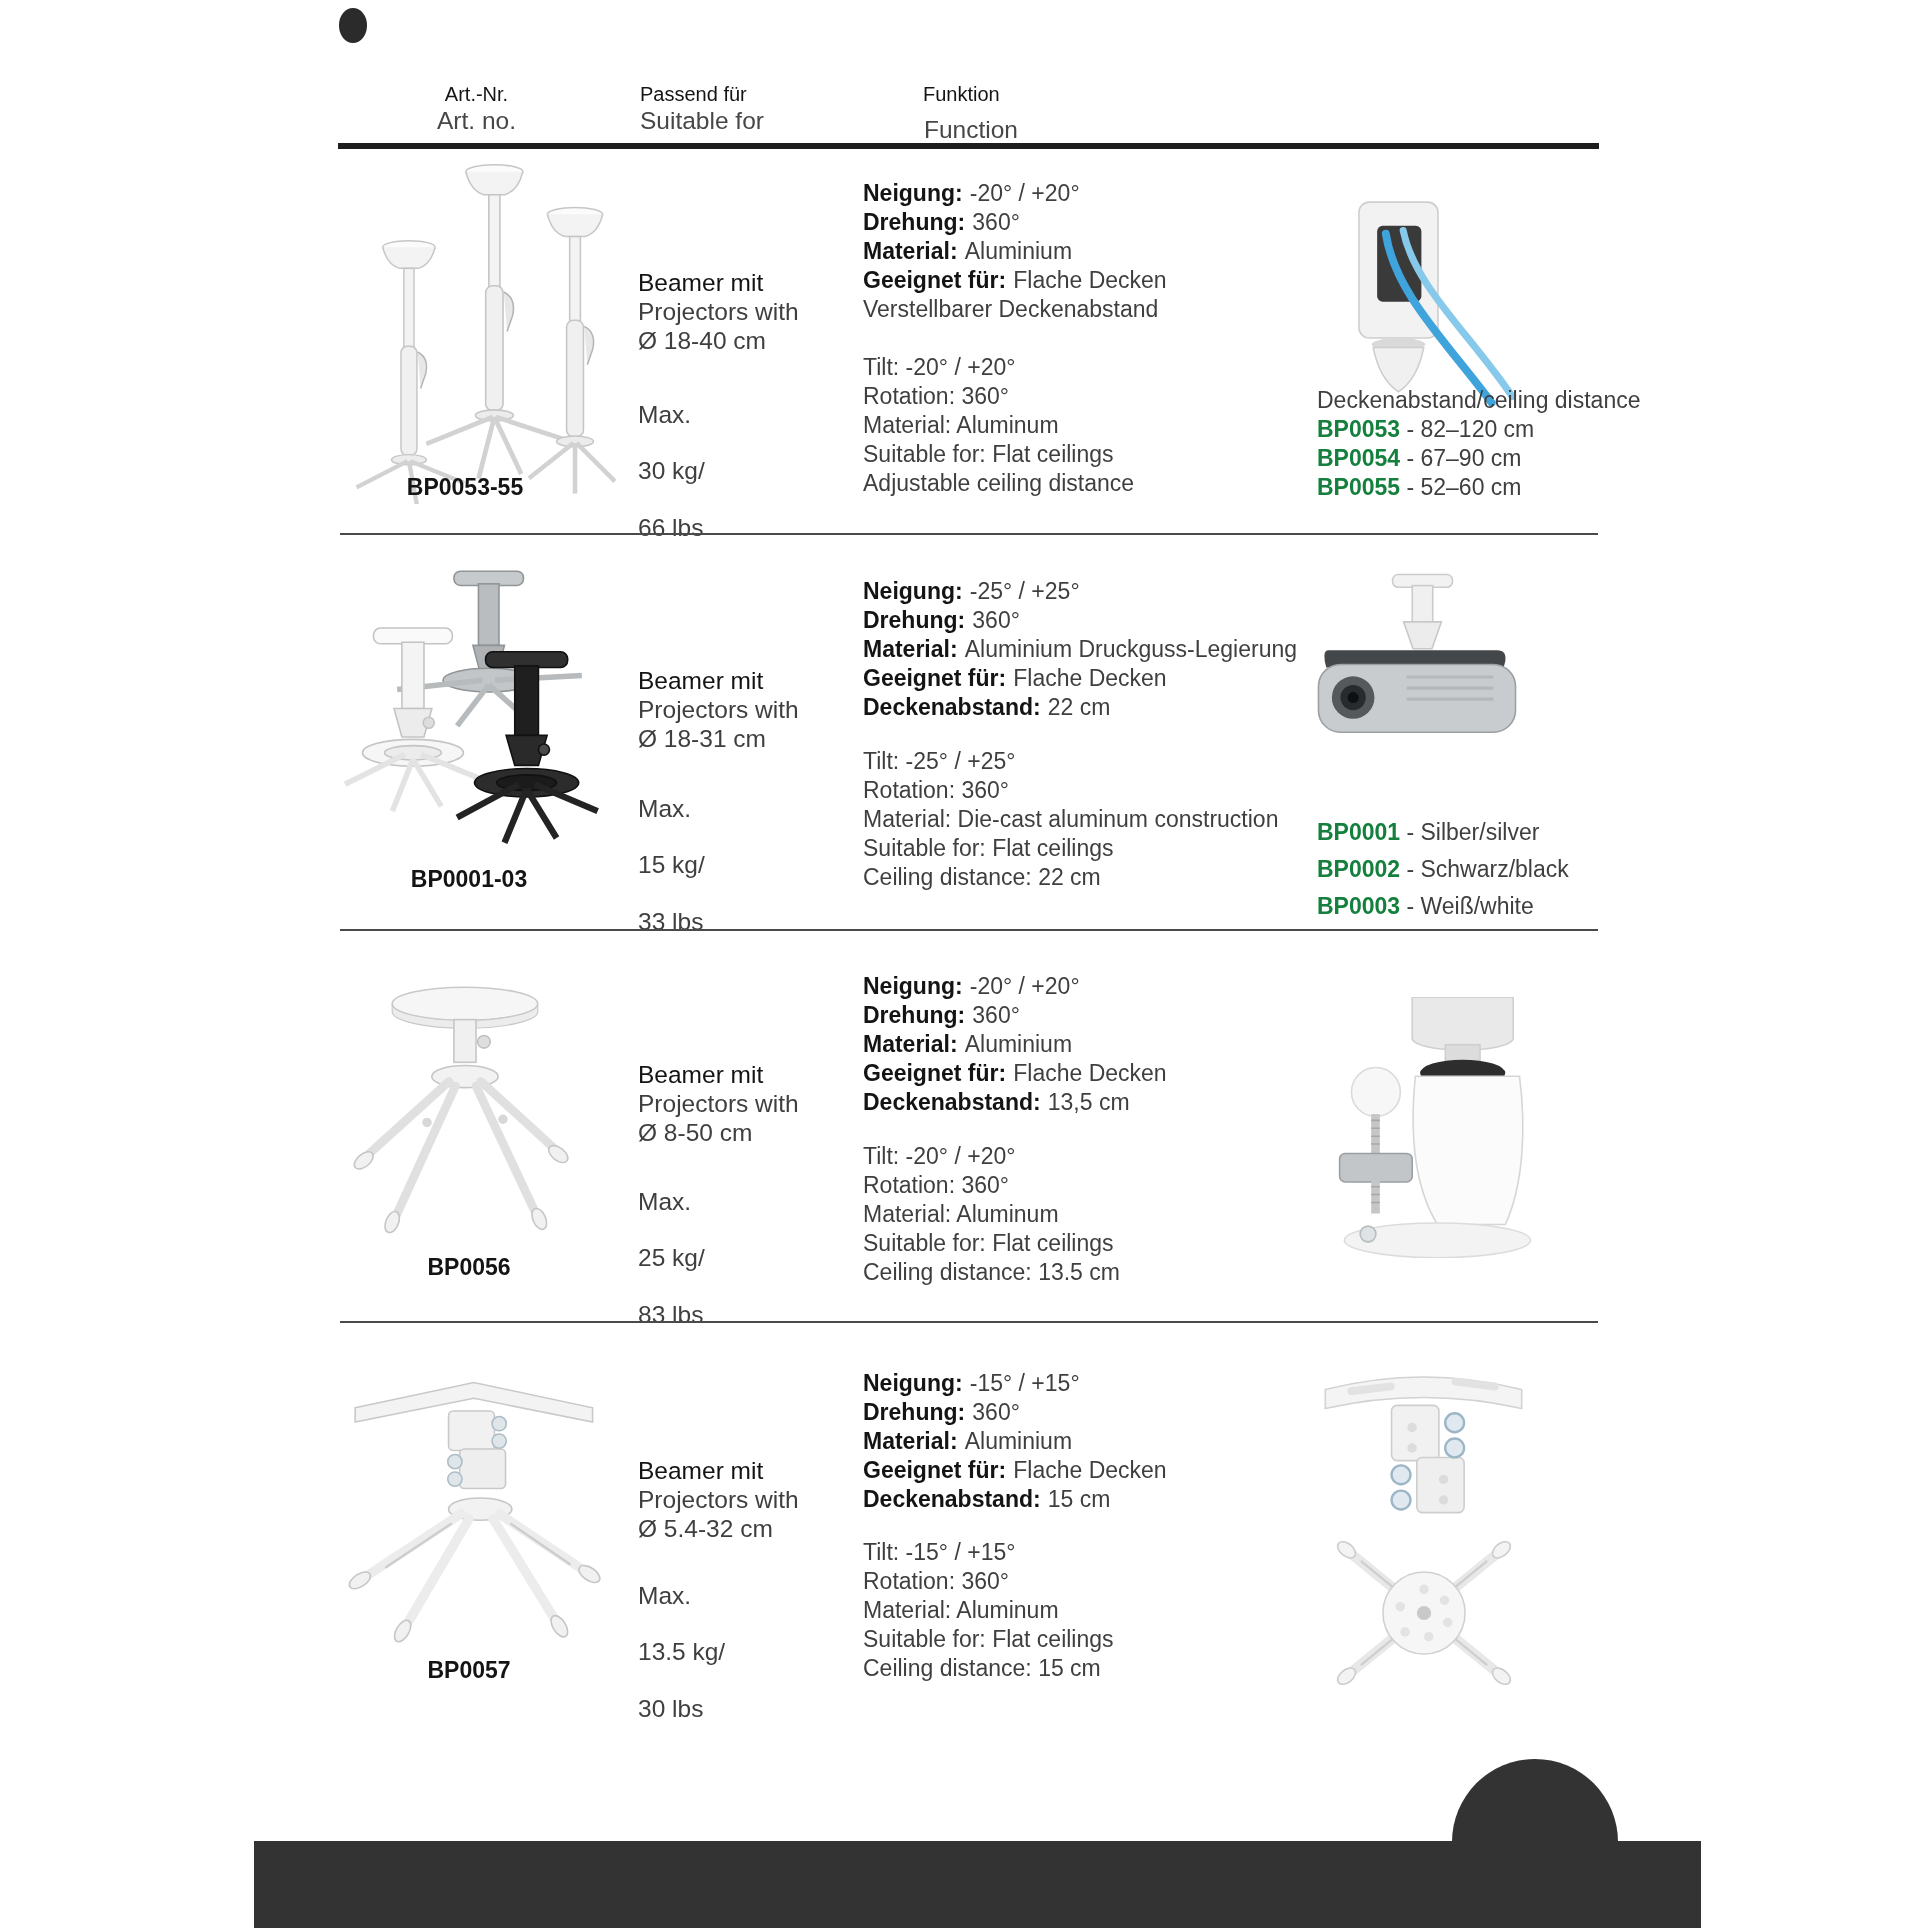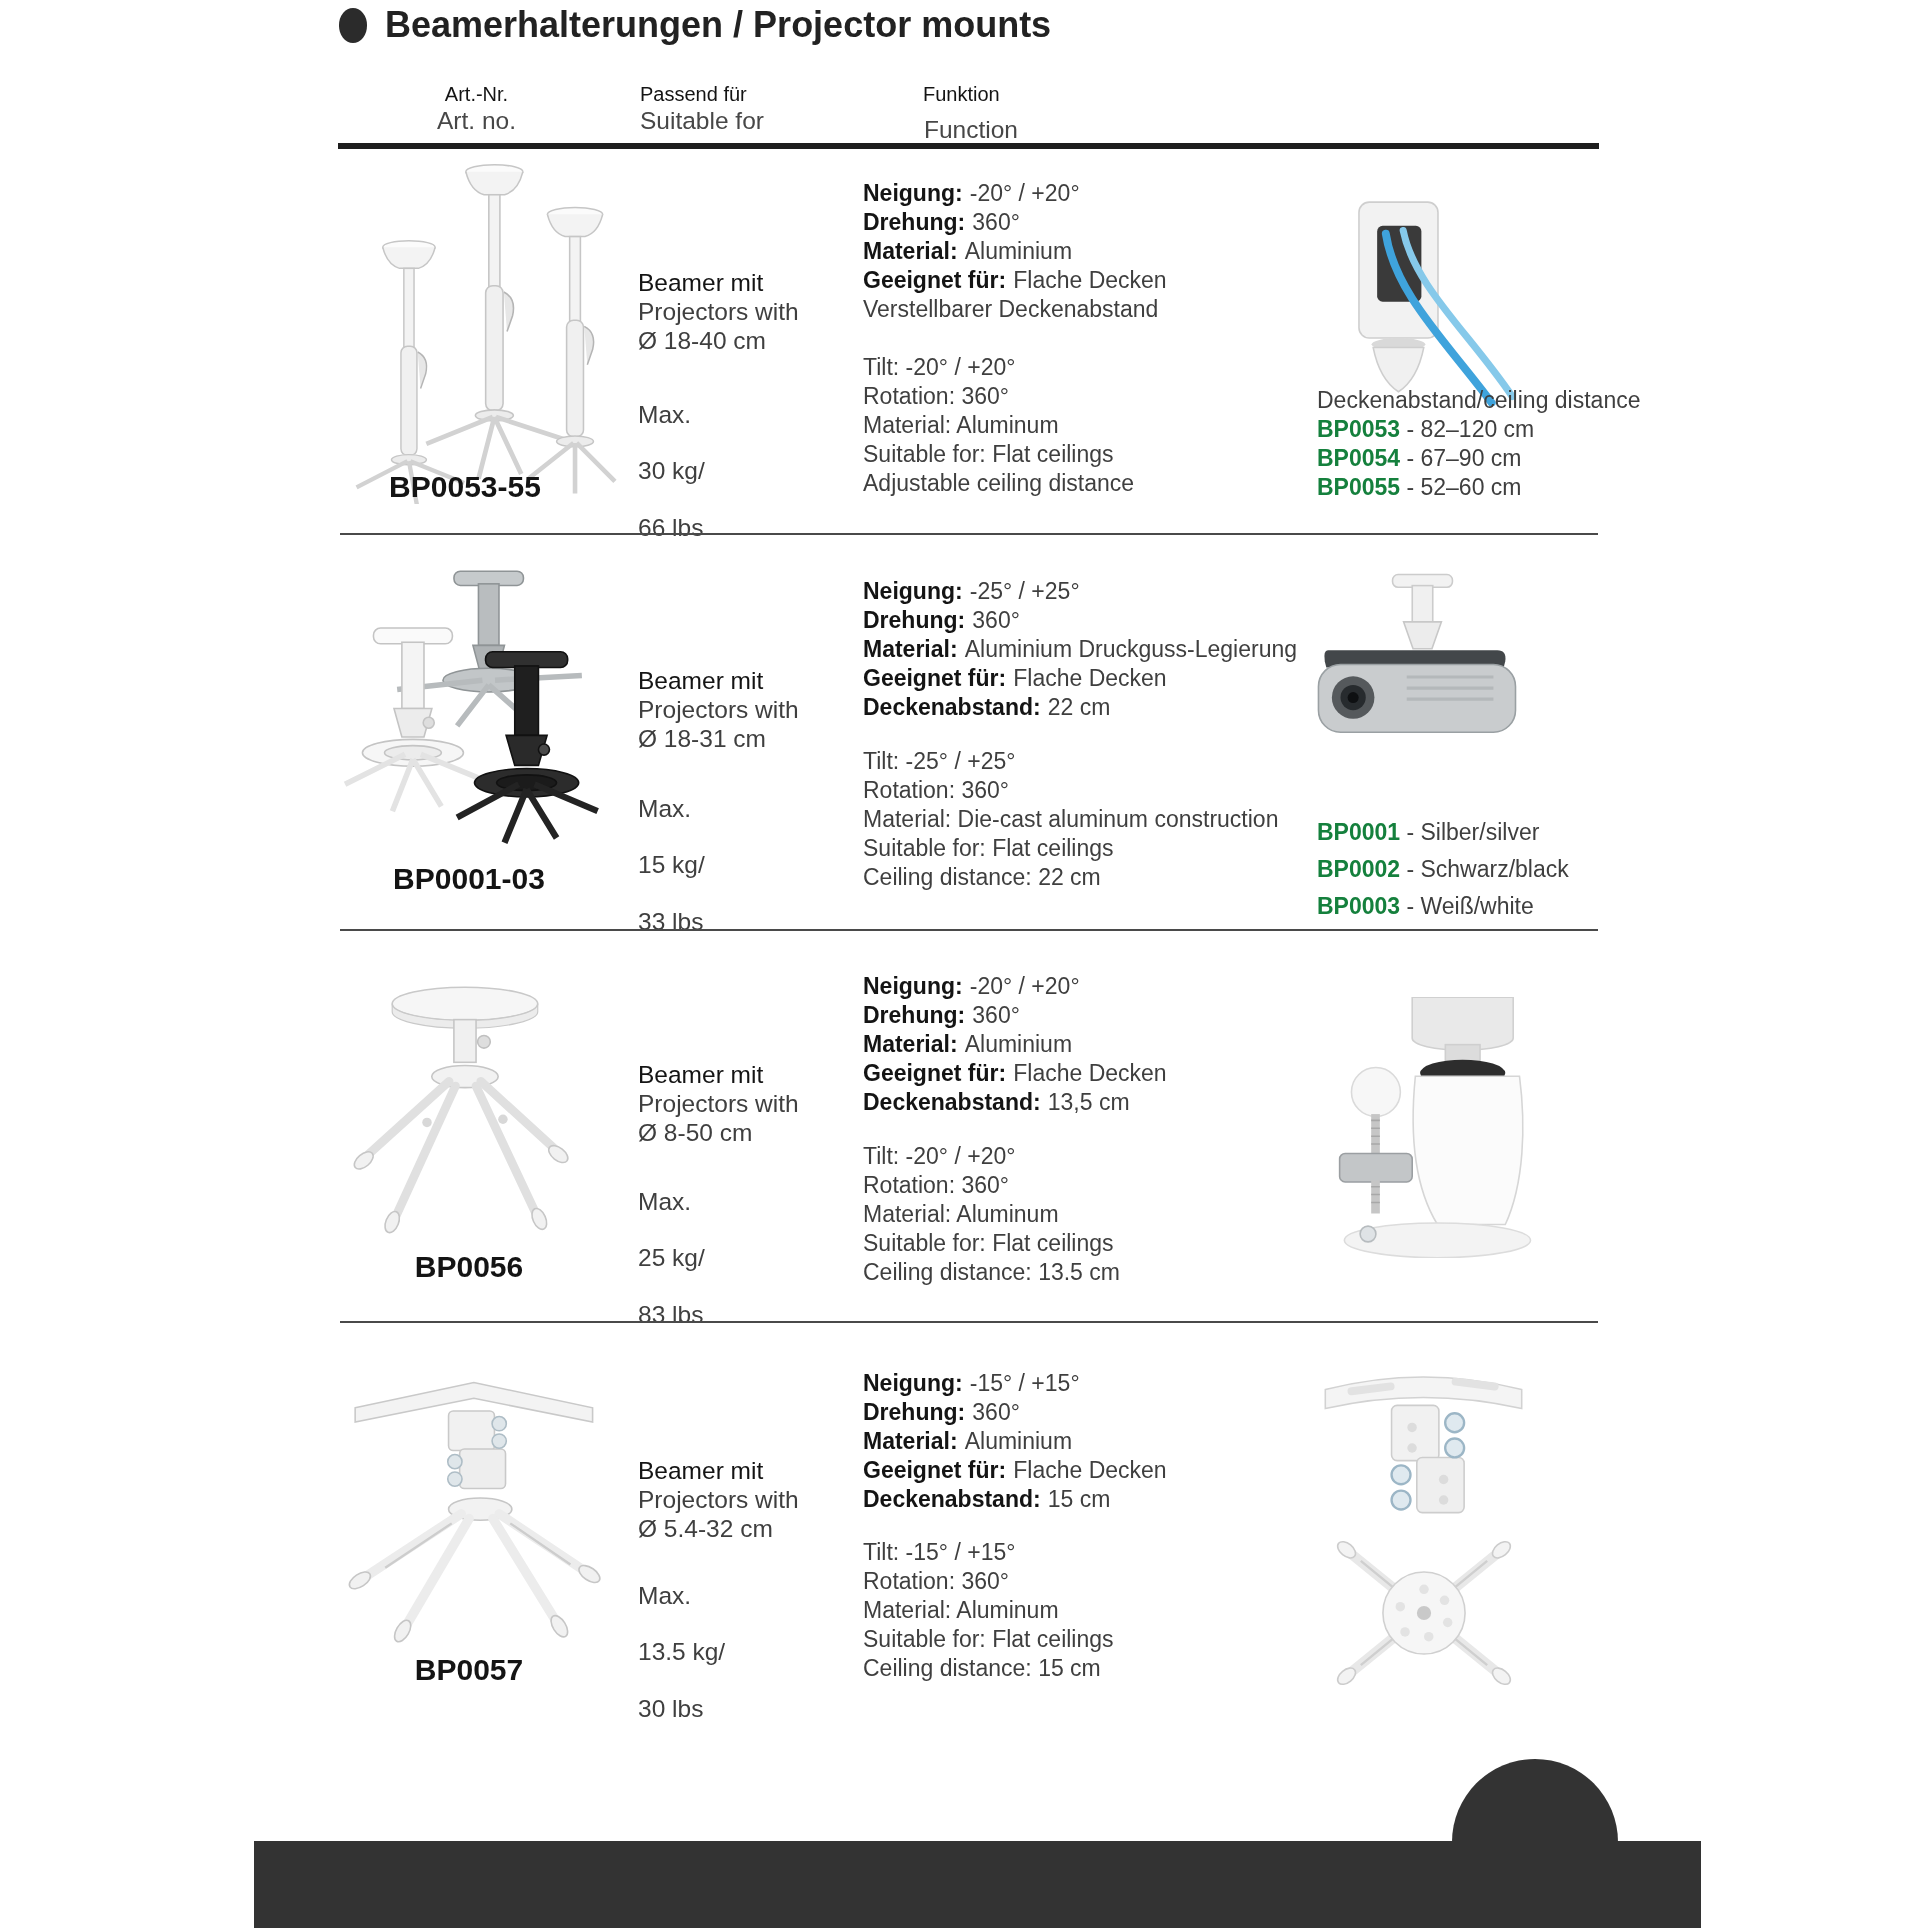--- a/index.html
+++ b/index.html
@@ -12,34 +12,33 @@
   .colsub{font-size:24.5px;line-height:28.4px;color:#474747;white-space:nowrap;}
   .rule{background:#1e1e1e;}
   .sep{background:#4a4a4a;}
   .fline{line-height:29px;font-size:23px;color:#3f3f3f;white-space:nowrap;margin-left:48px;}
   .lbl{font-weight:700;color:#141414;margin-right:7.1px;}
   .lbl:empty{margin-right:0;}
   .bpcode{font-weight:700;color:#15803d;margin-right:6.3px;}
   .suit div{line-height:29px;font-size:24.5px;color:#3f3f3f;white-space:nowrap;}
   .suit .t{font-weight:400;color:#141414;margin-top:43px;}
   .maxb div{line-height:28.4px;font-size:24.5px;color:#3f3f3f;white-space:nowrap;margin-top:28px;}
-  .artlabel{font-weight:700;font-size:30px;line-height:24px;color:#141414;text-align:center;white-space:nowrap;}
+  .artlabel{font-weight:700;font-size:23px;line-height:24px;color:#141414;text-align:center;white-space:nowrap;}
   .xtra .fline{line-height:29px;}
   .vars .fline{line-height:37px;}
   .footerbar{background:#333333;}
   .dome{background:#333333;border-radius:50%;}
   svg{display:block;}
 </style>
 </head>
 <body>
 
 <div class="page">
 
   <div class="abs dot" style="left:339px;top:8px;width:28.4px;height:35px;"></div>
-  <div class="abs title" style="left:385px;top:4.7px;">Beamerhalterungen / Projector mounts</div>
 
   <div class="abs colhead" style="left:411px;top:80px;width:131px;text-align:center;">Art.-Nr.</div>
   <div class="abs colsub" style="left:411px;top:107px;width:131px;text-align:center;">Art. no.</div>
   <div class="abs colhead" style="left:640px;top:80px;">Passend für</div>
   <div class="abs colsub" style="left:640px;top:107px;">Suitable for</div>
   <div class="abs colhead" style="left:894px;top:80px;margin-left:29px;">Funktion</div>
   <div class="abs colsub" style="left:898px;top:116px;margin-left:26px;">Function</div>
 
   <div class="abs rule" style="left:338px;top:143px;width:1261px;height:6.3px;"></div>
 

